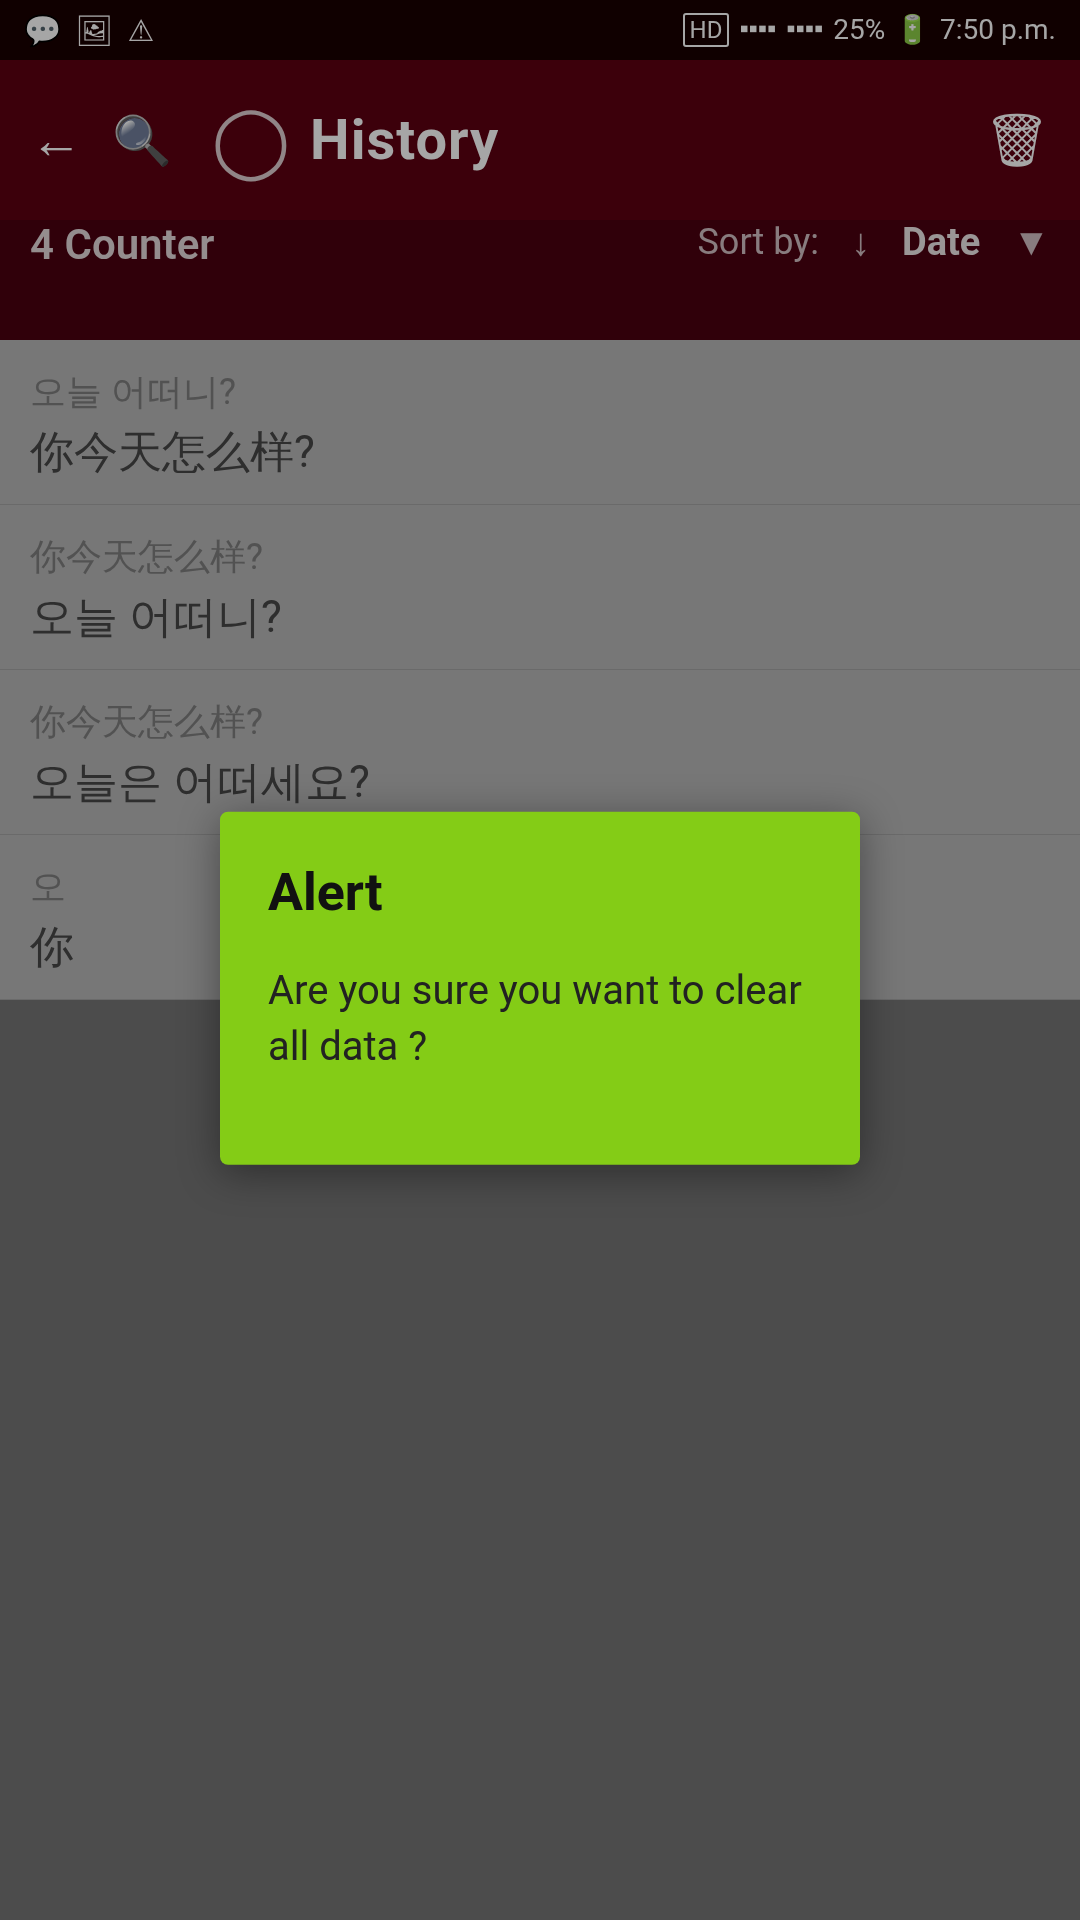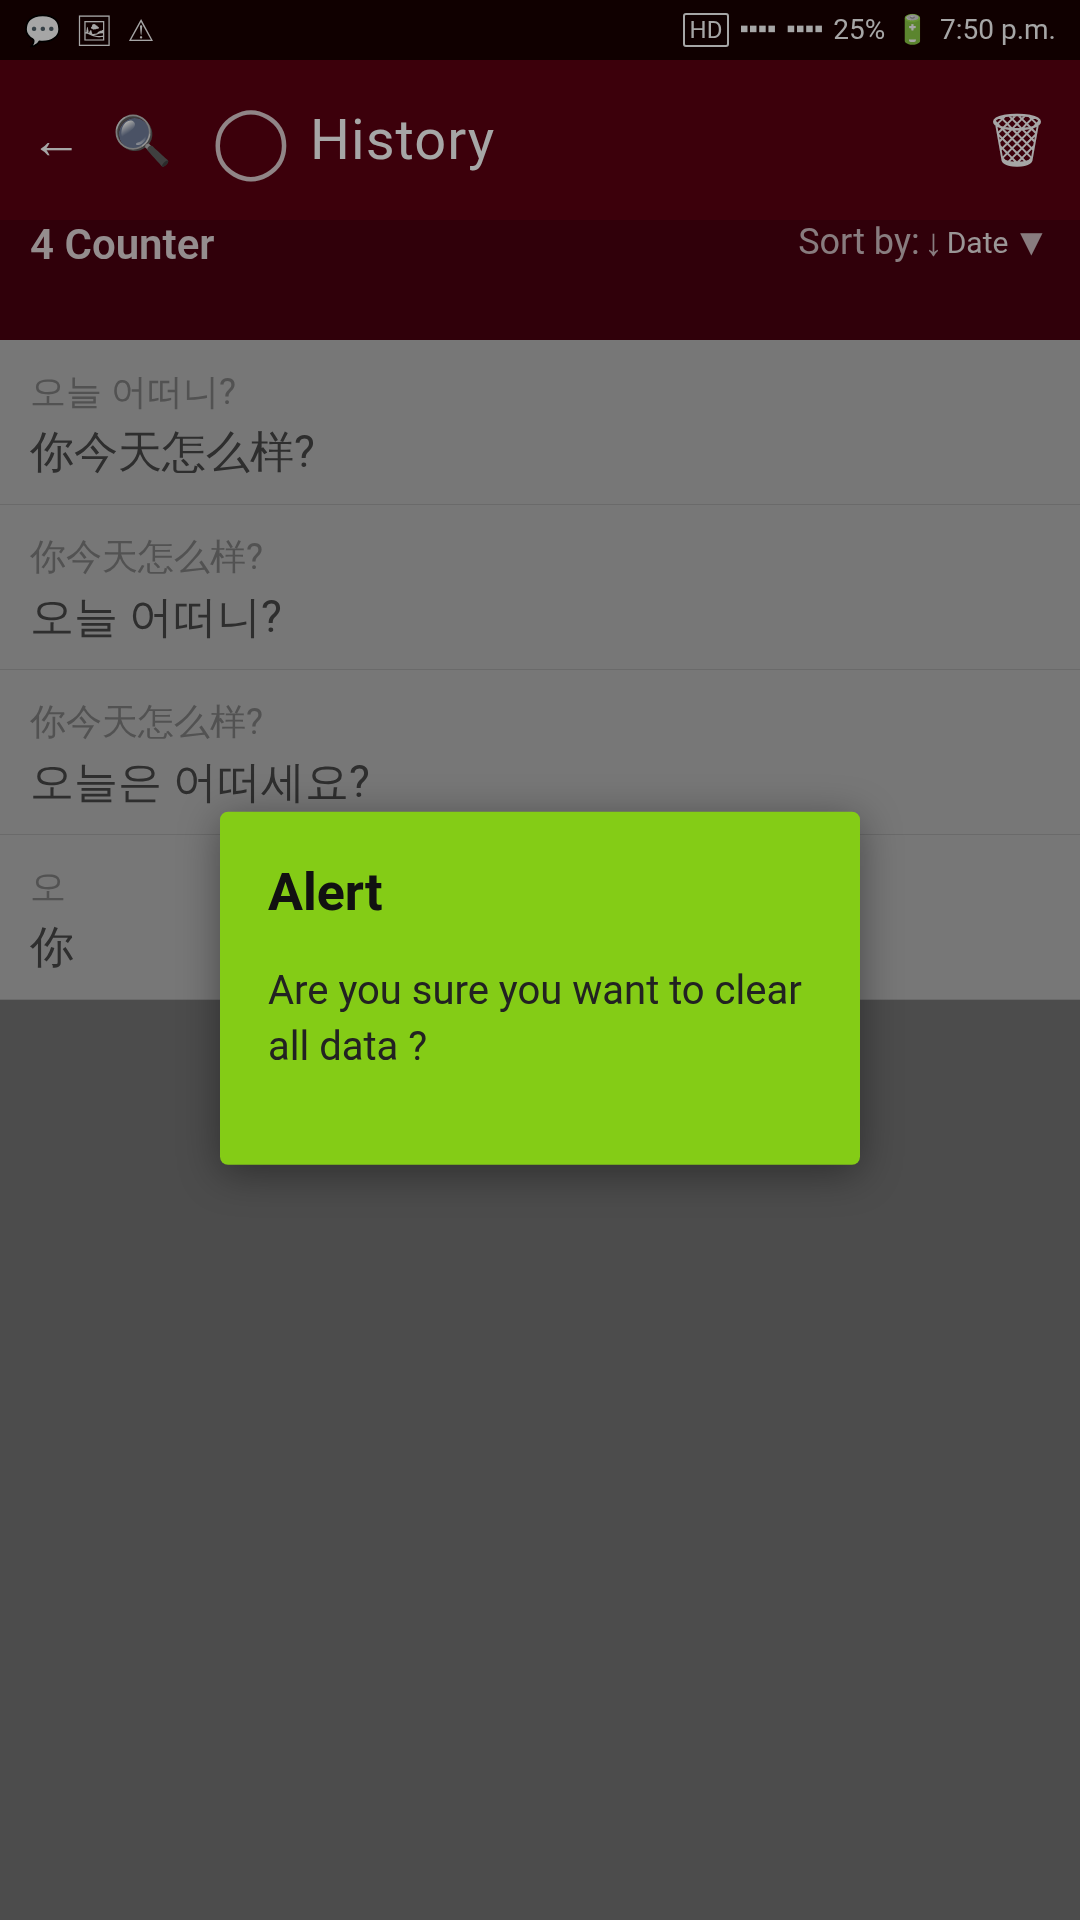--- a/index.html
+++ b/index.html
@@ -58,21 +58,21 @@
       margin-right: 40px;
       cursor: pointer;
     }
     .toolbar-clock {
       font-size: 70px;
       margin-right: 20px;
       color: rgba(255,255,255,0.8);
     }
     .toolbar-title {
       font-size: 56px;
-      font-weight: 400;
+      font-weight: 700;
       flex: 1;
       letter-spacing: 1px;
     }
     .toolbar-trash {
       font-size: 52px;
       cursor: pointer;
     }
 
     
     .subheader {
@@ -85,30 +85,30 @@
       color: rgba(255,255,255,0.85);
     }
     .counter-label {
       font-size: 42px;
       font-weight: 600;
       flex: 1;
     }
     .sort-section {
       display: flex;
       align-items: center;
-      gap: 4px;
+      gap: 32px;
       font-size: 36px;
       color: rgba(255,255,255,0.75);
     }
     .sort-arrow {
       font-size: 38px;
     }
     .sort-value {
-      font-size: 30px;
-      font-weight: 400;
+      font-size: 38px;
+      font-weight: 700;
       color: rgba(255,255,255,0.9);
     }
     .sort-chevron {
       font-size: 38px;
     }
 
     
     .list-area {
       width: 100%;
       background: #b91c1c;

